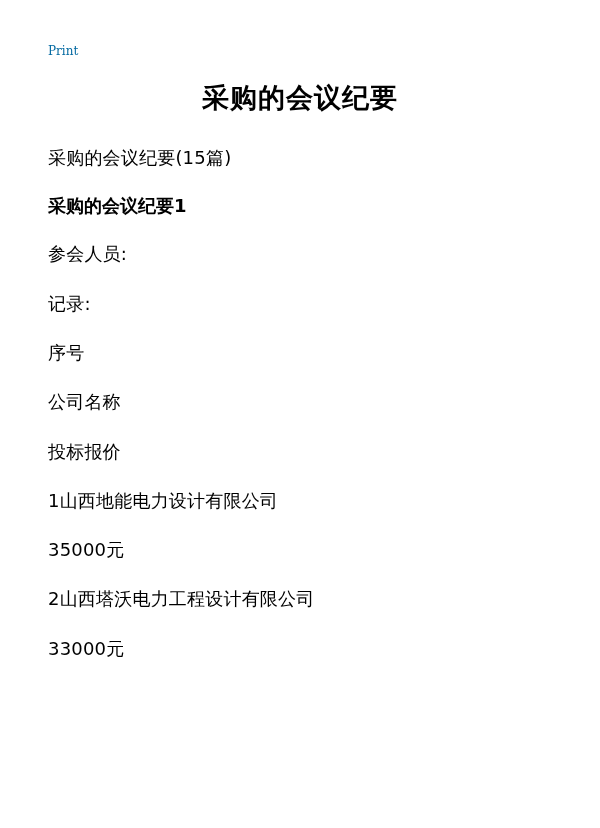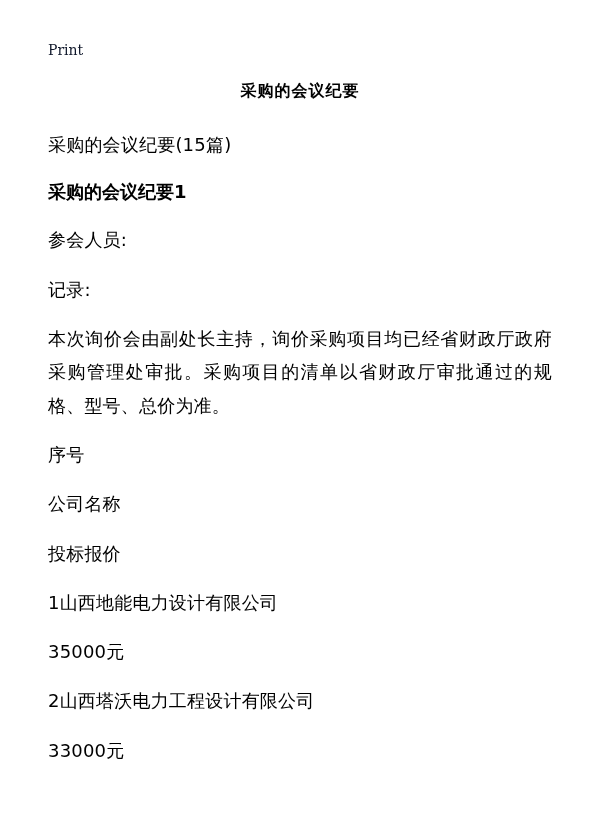--- a/index.html
+++ b/index.html
@@ -16,30 +16,30 @@
   }
   .page {
     position: relative;
     width: 600px;
     height: 828px;
     box-sizing: border-box;
     padding: 40px 48px 0 48px;
   }
   .print-link {
     font-family: "DejaVu Serif", "Liberation Serif", serif;
-    font-size: 14px;
+    font-size: 12px;
     line-height: 1.2;
-    color: #0f172a;
+    color: #0369a1;
     margin: 0 0 18px 0;
     cursor: pointer;
     display: inline-block;
   }
   .doc-title {
     text-align: center;
-    font-size: 16px;
+    font-size: 27px;
     font-weight: bold;
     letter-spacing: 1px;
     margin: 4px 0 26px 0;
     line-height: 1.3;
   }
   p.body-text {
     font-size: 18px;
     line-height: 1.85;
     margin: 0 0 16px 0;
     text-align: justify;
@@ -59,21 +59,20 @@
 
   <div class="print-link">Print</div>
 
   <h1 class="doc-title">采购的会议纪要</h1>
 
   <div>
     <p class="body-text">采购的会议纪要(15篇)</p>
     <p class="sub-title">采购的会议纪要1</p>
     <p class="body-text">参会人员:</p>
     <p class="body-text">记录:</p>
-    <p class="body-text">本次询价会由副处长主持，询价采购项目均已经省财政厅政府采购管理处审批。采购项目的清单以省财政厅审批通过的规格、型号、总价为准。</p>
     <p class="body-text">序号</p>
     <p class="body-text">公司名称</p>
     <p class="body-text">投标报价</p>
     <p class="body-text">1山西地能电力设计有限公司</p>
     <p class="body-text">35000元</p>
     <p class="body-text">2山西塔沃电力工程设计有限公司</p>
     <p class="body-text">33000元</p>
 
   </div>
 

